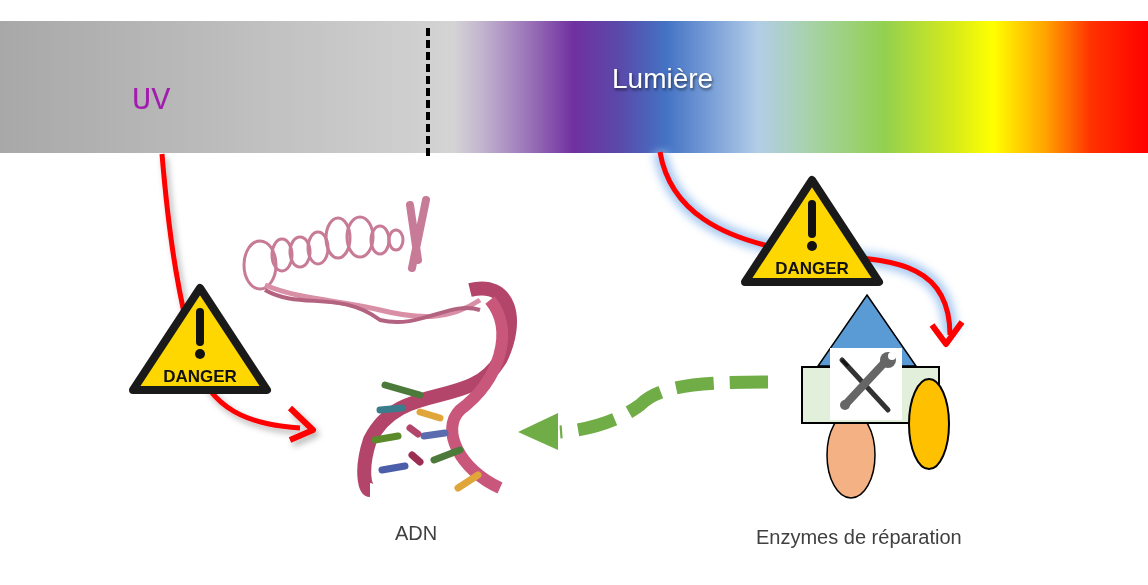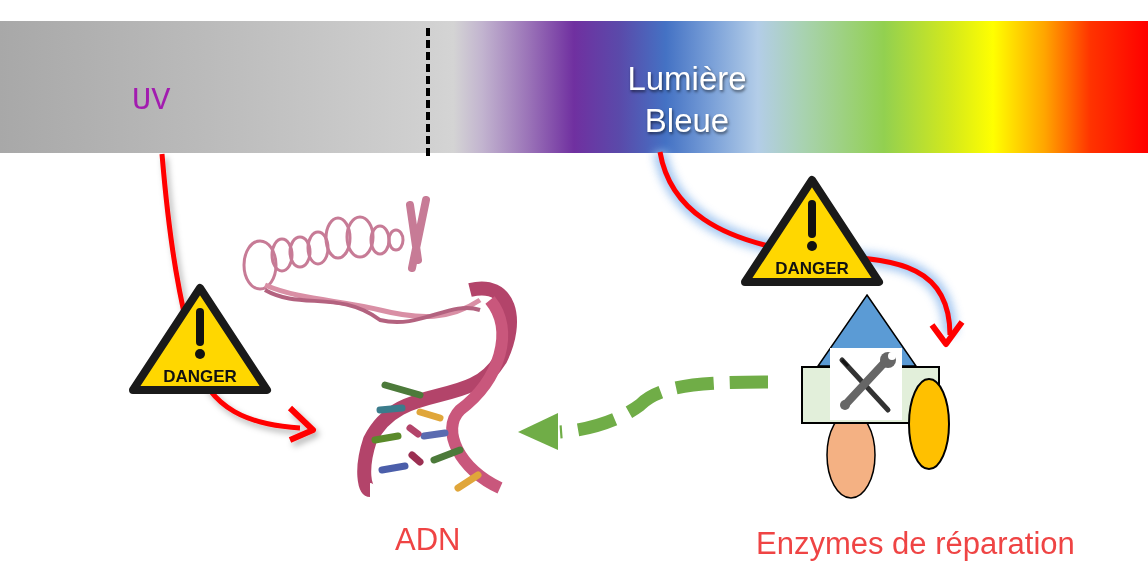--- a/index.html
+++ b/index.html
@@ -6,36 +6,35 @@
     body { width: 1148px; height: 585px; position: relative; overflow: hidden; font-family: "Liberation Sans", "DejaVu Sans", sans-serif; }
     .spectrum {
       position: absolute; left: 0; top: 21px; width: 1148px; height: 132px;
       background: linear-gradient(to right,
         #a8a8a8 0%, #bdbdbd 20%, #cfcfcf 36%, #d4d4d4 39.5%,
         #c2b4cf 42%, #9b74b8 46%, #7030a0 50%, #5a4aaa 54%, #4472c4 58%,
         #7aa0d8 62%, #b3cde8 66%, #a8d2b0 70%, #92d050 77%, #d6ea1a 83%,
         #ffff00 86.5%, #ffa500 91%, #ff3300 95%, #ff0000 100%);
     }
     .uv-label { position: absolute; left: 132px; top: 82px; font-size: 32px; color: #a21caf; font-family: Liberation Mono, monospace; }
-    .blue-label { position: absolute; left: 612px; top: 58px; width: 150px; text-align: center; font-size: 33px; line-height: 42px; color: #ffffff; text-shadow: 1px 2px 3px rgba(0,0,0,0.55); }
+    .blue-label { position: absolute; left: 612px; top: 58px; width: 150px; font-size: 28px; line-height: 42px; color: #ffffff; text-shadow: 1px 2px 3px rgba(0,0,0,0.55); }
     .dashed-divider { position: absolute; left: 426px; top: 28px; width: 0; height: 128px; border-left: 4px dashed #000; }
-    .bottom-label { position: absolute; font-size: 31px; color: #ef4444; }
+    .bottom-label { position: absolute; font-size: 20px; color: #404040; }
     .adn-label { left: 395px; top: 522px; }
     .enz-label { left: 756px; top: 526px; }
     svg.overlay { position: absolute; left: 0; top: 0; }
   </style>
 </head>
 <body>
 
 <div class="spectrum"></div>
 <div class="dashed-divider"></div>
 <div class="uv-label">UV</div>
 <div class="blue-label">
   <div>Lumière</div>
-  <div>Bleue</div>
 </div>
 
 <svg class="overlay" width="1148" height="585" viewBox="0 0 1148 585">
   <defs>
     <filter id="shadow" x="-20%" y="-20%" width="140%" height="140%">
       <feDropShadow dx="3" dy="4" stdDeviation="3" flood-color="#000" flood-opacity="0.3"></feDropShadow>
     </filter>
     <filter id="glow" x="-20%" y="-20%" width="140%" height="140%">
       <feGaussianBlur stdDeviation="4"></feGaussianBlur>
     </filter>

